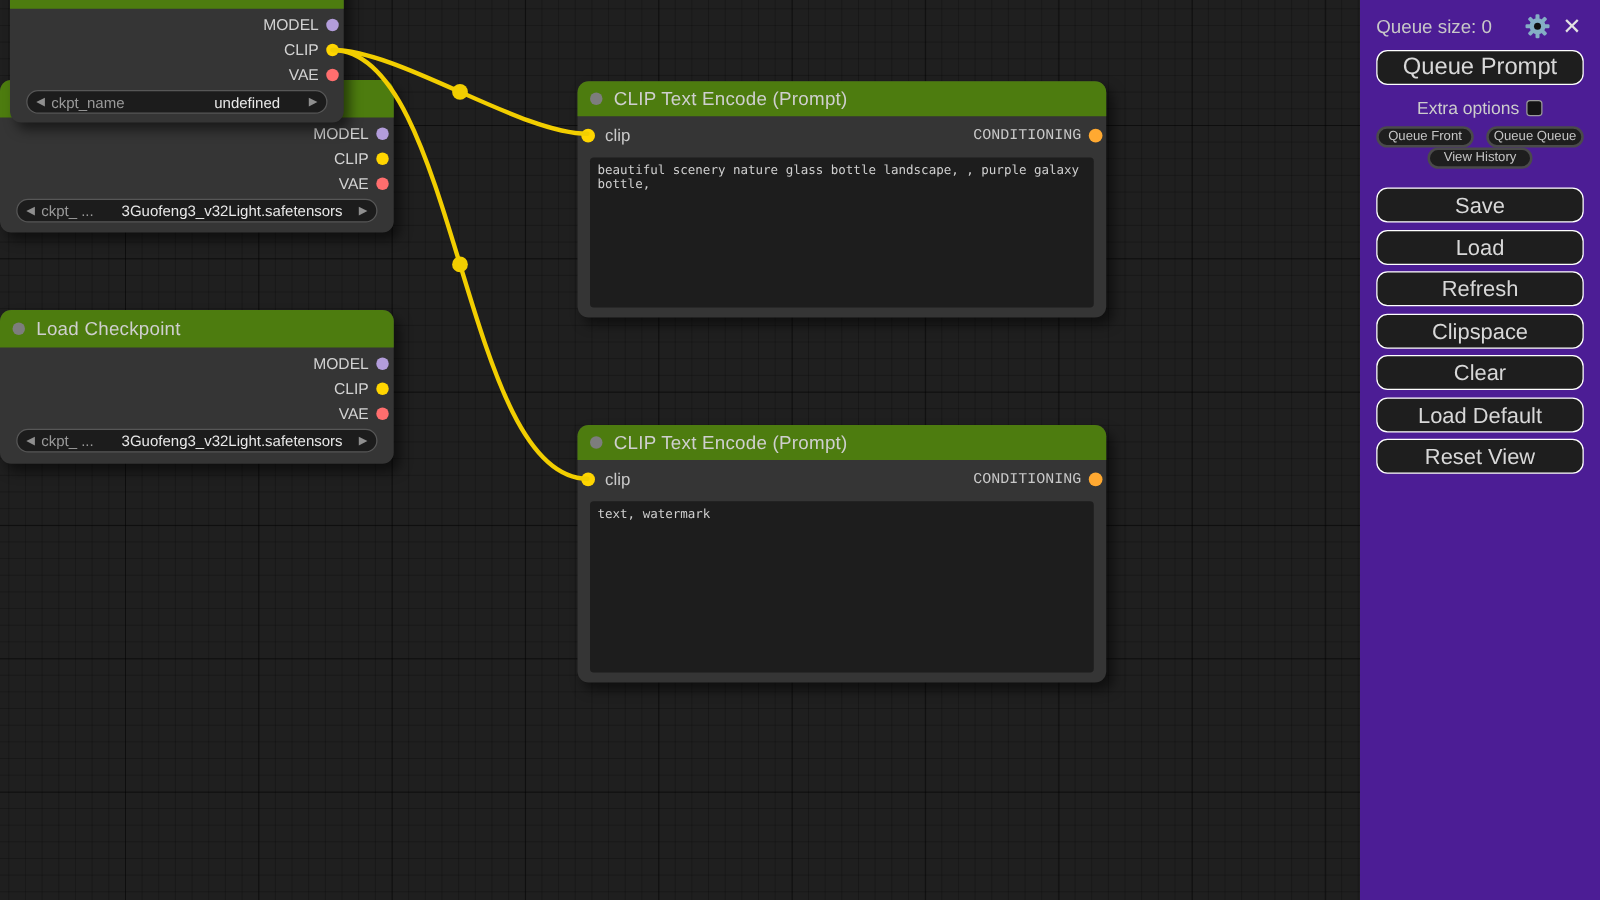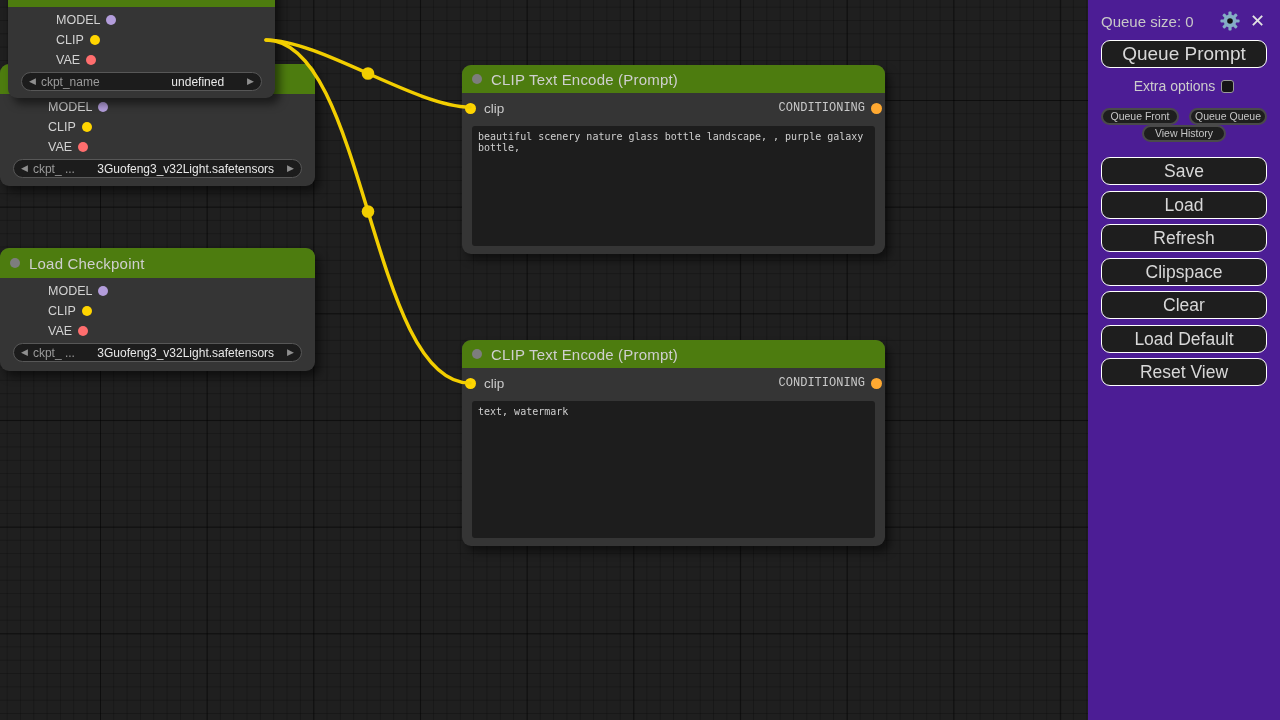--- a/index.html
+++ b/index.html
@@ -26,21 +26,21 @@
     display:flex; flex-direction:column;
   }
   .node-title {
     height:30px; flex:0 0 auto; background:#4d7c0f; border-radius:9px 9px 0 0;
     display:flex; align-items:center; padding-left:10px; gap:9px;
     color:#cfcfcf; font-size:15px; letter-spacing:.2px;
   }
   .collapse-dot { width:10px; height:10px; border-radius:50%; background:#7d7d7d; flex:0 0 auto; }
   .node-body { flex:1; display:flex; flex-direction:column; padding-top:3px; }
   .slot-row { height:20px; display:flex; align-items:center; }
-  .slot-row.out { justify-content:flex-start;margin-left:48px; }
+  .slot-row.out { justify-content:flex-end; }
   .slot-label { color:#d2d2d2; font-size:12.5px; margin-right:6px; }
   .dot { width:10px; height:10px; border-radius:50%; flex:0 0 auto; }
   .out .dot { margin-right:4px; }
   .dot-model { background:#B39DDB; }
   .dot-clip { background:#FFD500; }
   .dot-vae { background:#FF6E6E; }
   .dot-cond { background:#FFA931; }
 
   .widget {
     height:19px; margin:2px 13px 0; border:1.5px solid #575757; border-radius:10px;
@@ -83,21 +83,21 @@
   .close-x { font-size:18px; color:#e2e2e2; cursor:pointer; line-height:1; padding:0 2px; }
 
   .btn {
     display:block; width:100%; background:#1e1e1e; border:1px solid #ffffff; border-radius:9px;
     color:#d8d8d8; font-family:"Liberation Sans", sans-serif; cursor:pointer; text-align:center;
   }
   .btn-queue { height:28px; font-size:19px; margin-top:8px; line-height:24px; }
   .extra-row { margin-top:10px; display:flex; align-items:center; justify-content:center; gap:6px; height:16px; }
   .extra-label { font-size:14px; color:#cccccc; }
   .checkbox { width:13px; height:13px; border:1.5px solid #9a9a9a; border-radius:3px; background:#141414; cursor:pointer; }
-  .small-row { margin-top:14px; display:flex; gap:10px;justify-content:flex-end; }
+  .small-row { margin-top:7px; display:flex; gap:10px;justify-content:flex-end; }
   .btn-small { height:17px; font-size:10.5px; line-height:13px; border-width:2px; border-color:#4a4a4a; color:#c6c6c6; border-radius:9px; }
   .btn-small.half { flex:1; }
   .history-row { display:flex; justify-content:center; }
   .btn-small.history { width:84px; }
   .btn-big { height:28px; font-size:17.5px; line-height:24px; margin-top:5.5px; }
   .btn-big.first { margin-top:15px; }
 </style>
 </head>
 <body>
 

